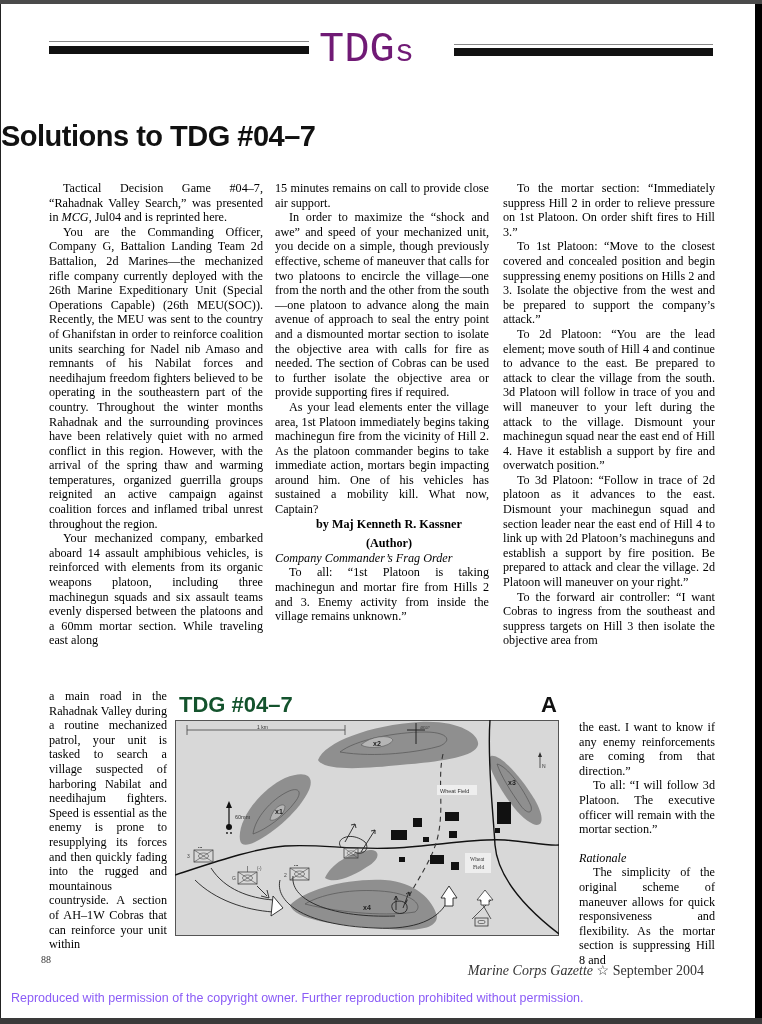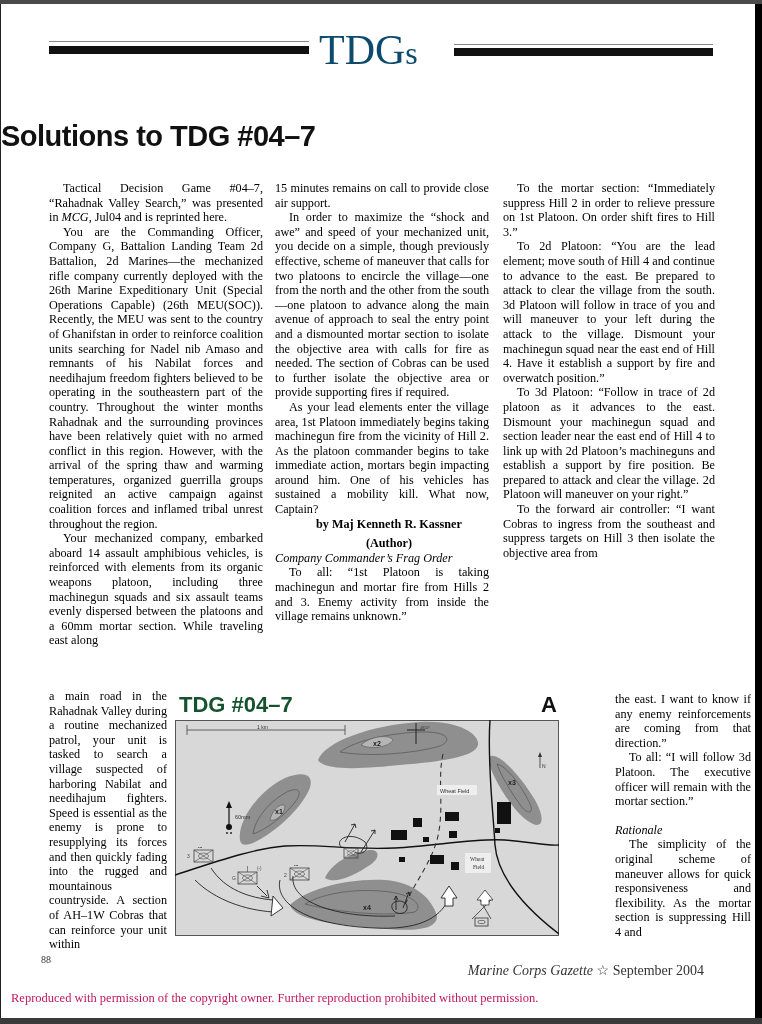--- a/index.html
+++ b/index.html
@@ -6,40 +6,40 @@
   body { width:762px; height:1024px; background:#4a4a4a; position:relative; overflow:hidden; font-family:"Liberation Serif", serif; }
   .page { position:absolute; left:0; top:4px; width:755px; height:1016px; background:#fff; border-left:1px solid #222; }
   .rightedge { position:absolute; left:755px; top:4px; width:7px; height:1016px; background:#000; }
   .masthead { position:absolute; top:20px; left:48px; width:664px; height:50px; }
   .mh-rule { position:absolute; height:8px; background:#111; top:22px; }
   .mh-rule.l { left:0; width:260px; }
   .mh-rule.r { left:405px; width:259px; top:24px; }
   .mh-thin { position:absolute; height:1px; background:#888; }
   .mh-thin.l { left:0; width:260px; top:17px; }
   .mh-thin.r { left:405px; width:259px; top:20px; }
-  .mh-title { position:absolute; left:270px; top:2px; font-family:Liberation Serif, serif; font-size:42px; color:#0c4a6e; letter-spacing:0; line-height:48px; }
+  .mh-title { position:absolute; left:270px; top:2px; font-family:Liberation Mono, monospace; font-size:42px; color:#701a75; letter-spacing:0; line-height:48px; }
   .mh-title .small { font-size:32px; }
   .headline { position:absolute; top:116px; left:0; width:755px; text-align:left; font-family:"Liberation Sans", sans-serif; font-weight:bold; font-size:29px; color:#111; letter-spacing:-0.5px; }
   .col { position:absolute; font-size:12.2px; line-height:14.6px; color:#000000; text-align:justify; }
   .col p { margin:0; text-indent:14px; }
   .col p.noindent { text-indent:0; }
   .c1 { left:48px; top:177px; width:214px; }
   .c2 { left:274px; top:177px; width:214px; }
   .c3 { left:502px; top:177px; width:212px; }
   .c1b { left:48px; top:685px; width:118px; }
-  .c3b { left:578px; top:688px; width:136px;margin-left:36px; }
+  .c3b { left:578px; top:716px; width:136px; }
   .sol-head { text-align:center; font-weight:bold; margin-top:14px; text-indent:0; }
   .ital { font-style:italic; text-indent:0 !important; }
   .map-title { position:absolute; left:178px; top:688px; font-family:"Liberation Sans", sans-serif; font-weight:bold; font-size:22px; color:#14532d; }
   .map-letter { position:absolute; left:540px; top:688px; font-family:"Liberation Sans", sans-serif; font-weight:bold; font-size:22px; color:#111; }
   .map { position:absolute; left:174px; top:716px; width:384px; height:216px; }
   .footer-pg { position:absolute; left:40px; top:950px; font-size:10px; color:#333; }
   .footer-mag { position:absolute; right:52px; top:958px; font-size:14px; color:#333; }
   .footer-mag i { font-style:italic; }
-  .copyright { position:absolute; left:10px; top:987px; font-family:Liberation Serif, serif; font-size:12.5px; color:#be185d; }
+  .copyright { position:absolute; left:10px; top:987px; font-family:Liberation Sans, sans-serif; font-size:12.5px; color:#8b5cf6; }
   .bottombar { position:absolute; left:0; top:1018px; width:762px; height:6px; background:#3a3a3a; }
 </style>
 </head>
 <body>
 
 <div class="page">
 
   <div class="masthead">
     <div class="mh-thin l"></div>
     <div class="mh-rule l"></div>
@@ -64,29 +64,30 @@
     <p>In order to maximize the “shock and awe” and speed of your mechanized unit, you decide on a simple, though previously effective, scheme of maneuver that calls for two platoons to encircle the village—one from the north and the other from the south—one platoon to advance along the main avenue of approach to seal the entry point and a dismounted mortar section to isolate the objective area with calls for fire as needed. The section of Cobras can be used to further isolate the objective area or provide supporting fires if required.</p>
     <p>As your lead elements enter the village area, 1st Platoon immediately begins taking machinegun fire from the vicinity of Hill 2. As the platoon commander begins to take immediate action, mortars begin impacting around him. One of his vehicles has sustained a mobility kill. What now, Captain?</p>
     <p class="sol-head" style="margin-top:0">by Maj Kenneth R. Kassner</p>
     <p class="sol-head" style="margin-top:5px">(Author)</p>
     <p class="ital">Company Commander’s Frag Order</p>
     <p>To all: “1st Platoon is taking machinegun and mortar fire from Hills 2 and 3. Enemy activity from inside the village remains unknown.”</p>
   </div>
 
   <div class="col c3">
     <p>To the mortar section: “Immediately suppress Hill 2 in order to relieve pressure on 1st Platoon. On order shift fires to Hill 3.”</p>
+    <p>To 1st Platoon: “Move to the closest covered and concealed position and begin suppressing enemy positions on Hills 2 and 3. Isolate the objective from the west and be prepared to support the company’s attack.”</p>
     <p>To 2d Platoon: “You are the lead element; move south of Hill 4 and continue to advance to the east. Be prepared to attack to clear the village from the south. 3d Platoon will follow in trace of you and will maneuver to your left during the attack to the village. Dismount your machinegun squad near the east end of Hill 4. Have it establish a support by fire and overwatch position.”</p>
     <p>To 3d Platoon: “Follow in trace of 2d platoon as it advances to the east. Dismount your machinegun squad and section leader near the east end of Hill 4 to link up with 2d Platoon’s machineguns and establish a support by fire position. Be prepared to attack and clear the village. 2d Platoon will maneuver on your right.”</p>
     <p>To the forward air controller: “I want Cobras to ingress from the southeast and suppress targets on Hill 3 then isolate the objective area from</p>
   </div>
   <div class="col c3b">
     <p class="noindent">the east. I want to know if any enemy reinforcements are coming from that direction.”</p>
     <p>To all: “I will follow 3d Platoon. The executive officer will remain with the mortar section.”</p>
     <p class="ital" style="margin-top:14px">Rationale</p>
-    <p>The simplicity of the original scheme of maneuver allows for quick responsiveness and flexibility. As the mortar section is suppressing Hill 4 and</p>
+    <p>The simplicity of the original scheme of maneuver allows for quick responsiveness and flexibility. As the mortar section is suppressing Hill 8 and</p>
   </div>
 
   <div class="map-title">TDG #04–7</div>
   <div class="map-letter">A</div>
 
   <svg class="map" viewBox="0 0 384 216" xmlns="http://www.w3.org/2000/svg">
     <rect x="0.5" y="0.5" width="383" height="215" fill="#d8d8d8" stroke="#555" stroke-width="1"></rect>
 
     <g stroke="#444" stroke-width="0.8">
       <line x1="12" y1="10" x2="170" y2="10"></line>

